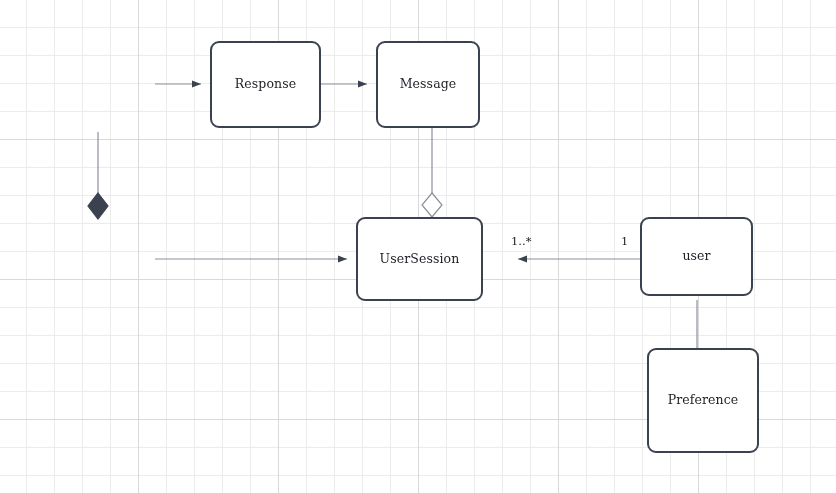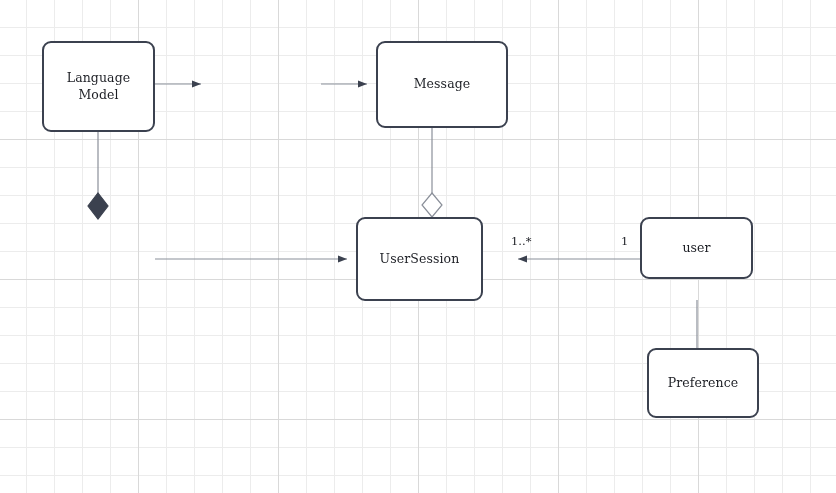--- a/index.html
+++ b/index.html
@@ -98,42 +98,39 @@
 
     <g>
       <line x1="640" y1="259" x2="518" y2="259" stroke="#8a8f99" stroke-width="1.2" marker-end="url(#arrow-filled)"></line>
     </g>
 
     <g>
       <line x1="697" y1="300" x2="697" y2="348" stroke="#8a8f99" stroke-width="1.2"></line>
     </g>
   </svg>
 
-  <div class="node" style="left:42px; top:41px; width:113px; height:91px;">
-    <span>
-      <span>Language</span><br>
-      <span>Model</span>
-    </span>
+
+  <div class="node" style="left:210px; top:41px; width:111px; height:87px;">
+    <span>Response</span>
   </div>
 
-
-  <div class="node" style="left:376px; top:41px; width:132px; height:87px;">
+  <div class="node" style="left:376px; top:41px; width:104px; height:87px;">
     <span>Message</span>
   </div>
 
 
   <div class="node" style="left:356px; top:217px; width:127px; height:84px;">
     <span>UserSession</span>
   </div>
 
-  <div class="node" style="left:640px; top:217px; width:113px; height:62px;">
+  <div class="node" style="left:640px; top:217px; width:113px; height:79px;">
     <span>user</span>
   </div>
 
-  <div class="node" style="left:647px; top:348px; width:112px; height:70px;">
+  <div class="node" style="left:647px; top:348px; width:112px; height:105px;">
     <span>Preference</span>
   </div>
 
   <div class="edge-label" style="left:511px; top:234px;">1..*</div>
 
   <div class="edge-label" style="left:621px; top:234px;">1</div>
 
 </div>
 
 </body></html>

